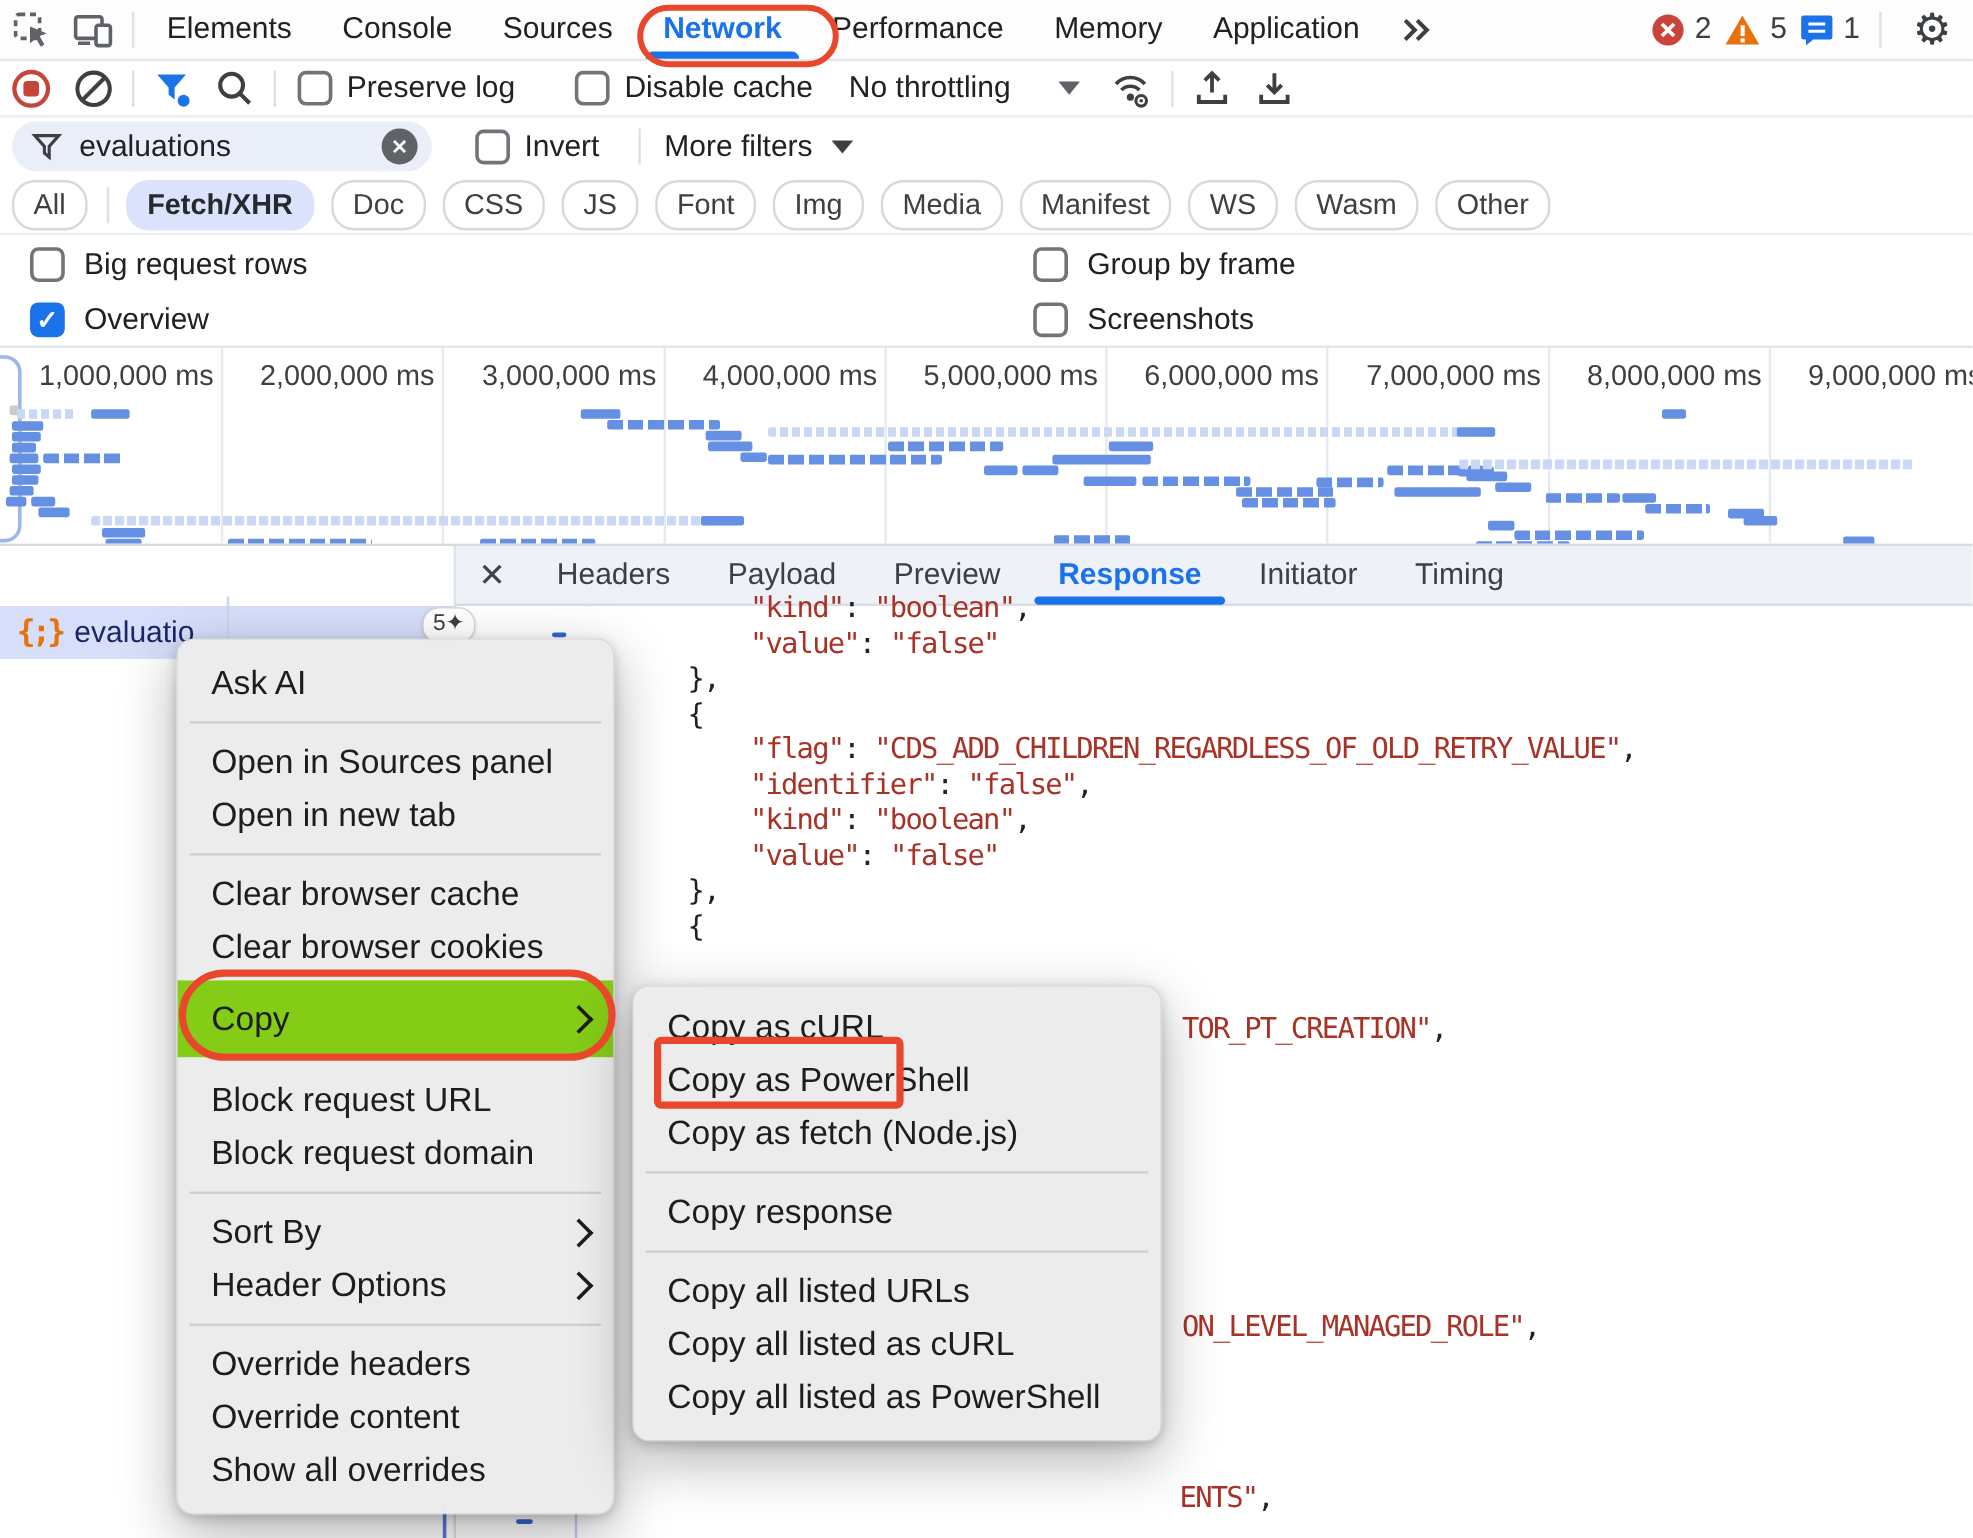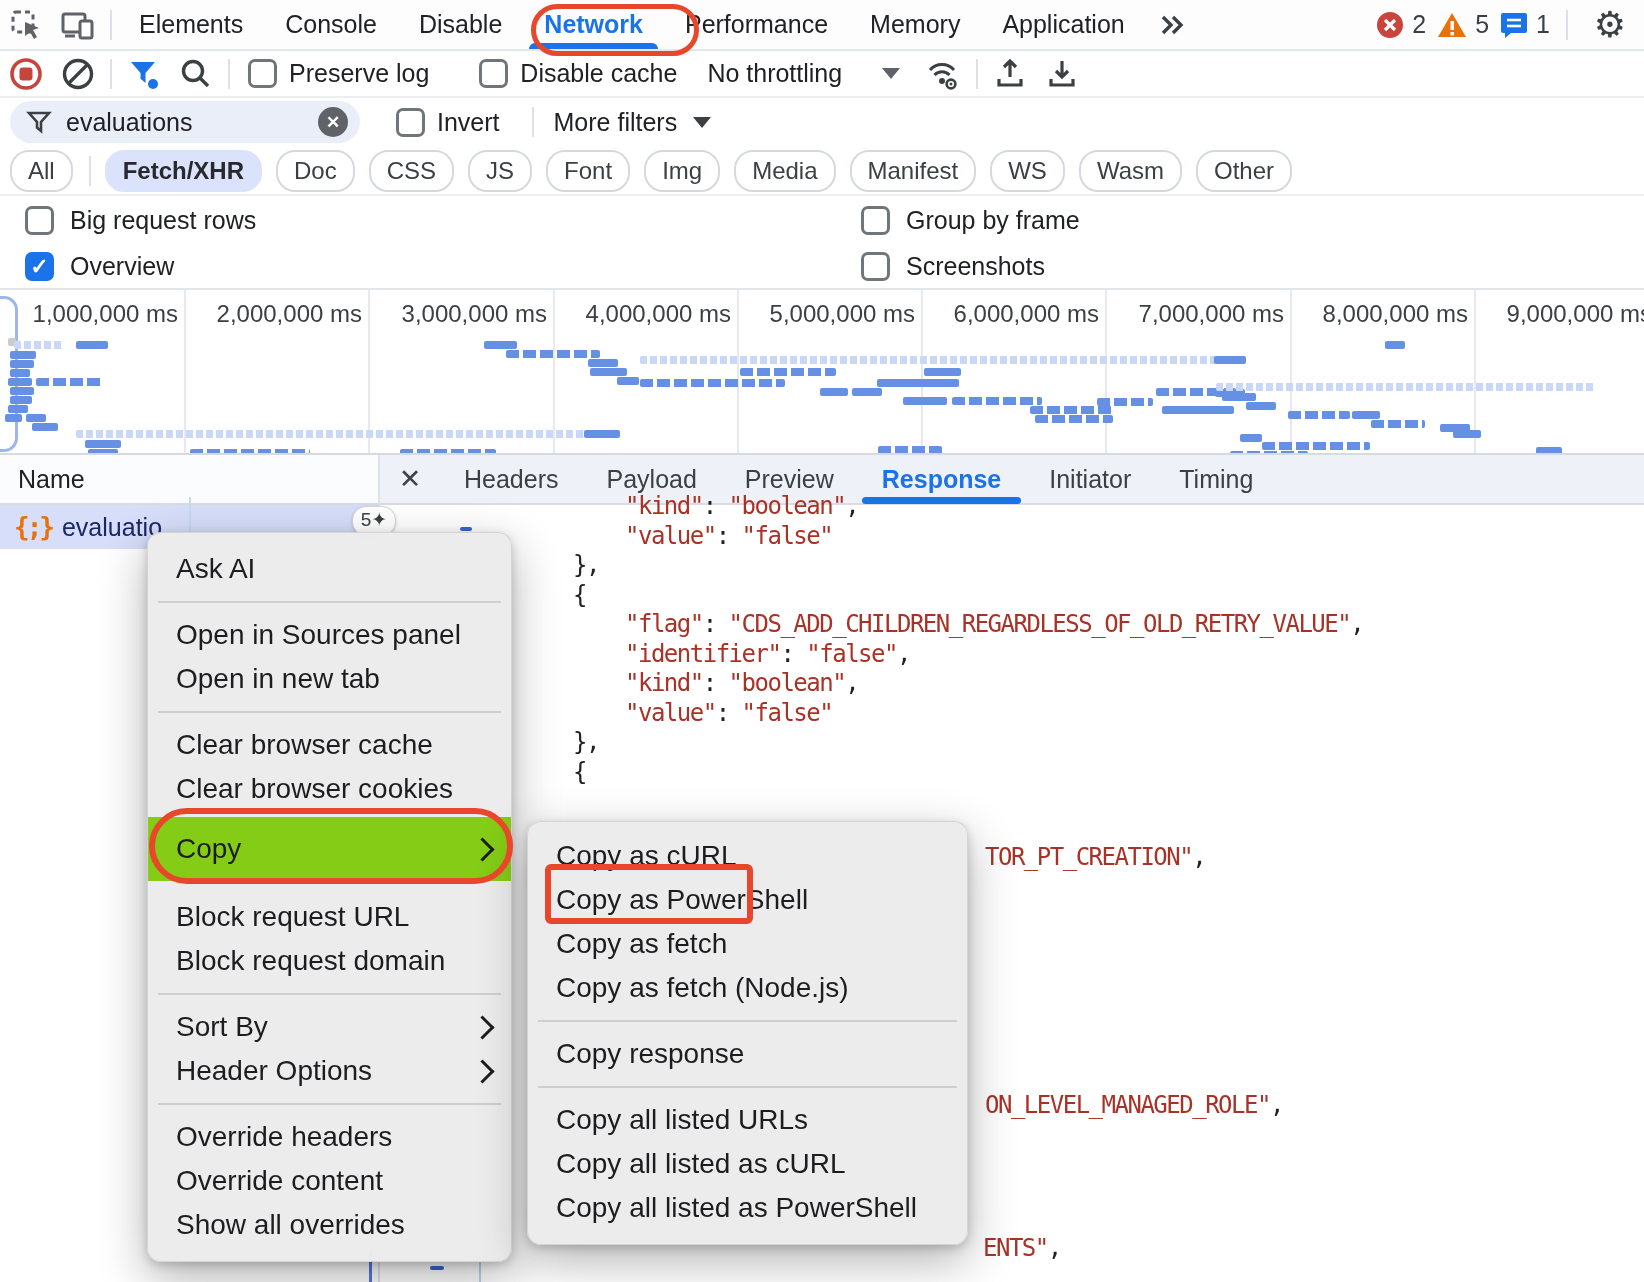--- a/index.html
+++ b/index.html
@@ -112,21 +112,21 @@
     <svg width="34" height="32" viewBox="0 0 34 32">
       <rect x="2" y="5" width="22" height="18" rx="2" fill="none" stroke="#5f6368" stroke-width="3"></rect>
       <rect x="19" y="12" width="12" height="17" rx="2" fill="#fff" stroke="#5f6368" stroke-width="3"></rect>
       <line x1="4" y1="27" x2="14" y2="27" stroke="#5f6368" stroke-width="3"></line>
     </svg>
   </div>
   <div class="vdiv"></div>
   <div id="tabs-container" style="display:flex;align-items:center;height:48px;text-align:right;">
       <div class="tab">Elements</div>
       <div class="tab">Console</div>
-      <div class="tab">Disable</div>
+      <div class="tab">Sources</div>
       <div class="tab selected">Network</div>
       <div class="tab">Performance</div>
       <div class="tab">Memory</div>
       <div class="tab">Application</div>
     </div>
   <div class="tb-icon">
     <svg width="30" height="28" viewBox="0 0 30 28">
       <path d="M6 6 L14 14 L6 22" fill="none" stroke="#3c4043" stroke-width="3.4"></path>
       <path d="M16 6 L24 14 L16 22" fill="none" stroke="#3c4043" stroke-width="3.4"></path>
     </svg>
@@ -356,23 +356,20 @@
       <div class="bar b0" style="left: 1453px; top: 140px; width: 28px;"></div>
       <div class="bar b0" style="left: 1240px; top: 144px; width: 22px;"></div>
       <div class="bar b3" style="left: 1262px; top: 152px; width: 108px;"></div>
       <div class="bar b3" style="left: 1230px; top: 161px; width: 78px;"></div>
       <div class="bar b3" style="left: 878px; top: 156px; width: 64px;"></div>
       <div class="bar b0" style="left: 1536px; top: 157px; width: 26px;"></div>
     </div>
 </div>
 
 <div id="table-zone" class="abs">
-  <div id="name-header">
-    <span>Name</span>
-  </div>
 
   <div id="detail-tabbar">
     <div id="detail-close">✕</div>
     <div id="dtabs-container" style="display:flex;align-items:center;height:50px;">
         <div class="dtab">Headers</div>
         <div class="dtab">Payload</div>
         <div class="dtab">Preview</div>
         <div class="dtab selected">Response</div>
         <div class="dtab">Initiator</div>
         <div class="dtab">Timing</div>
@@ -457,23 +454,20 @@
     </div>
   </div>
 <div id="copy-submenu" class="menu">
     <div class="menu-item">
       <span>Copy as cURL</span>
     </div>
     <div class="menu-item">
       <span>Copy as PowerShell</span>
     </div>
     <div class="menu-item">
-      <span>Copy as fetch</span>
-    </div>
-    <div class="menu-item">
       <span>Copy as fetch (Node.js)</span>
     </div>
     <div class="menu-divider"></div>
     <div class="menu-item">
       <span>Copy response</span>
     </div>
     <div class="menu-divider"></div>
     <div class="menu-item">
       <span>Copy all listed URLs</span>
     </div>

